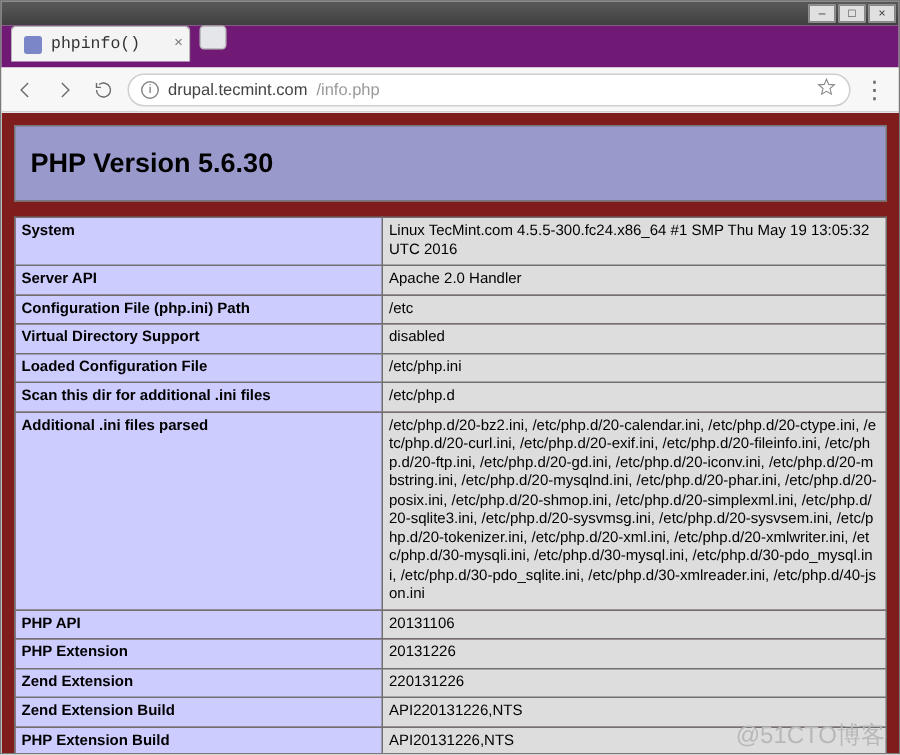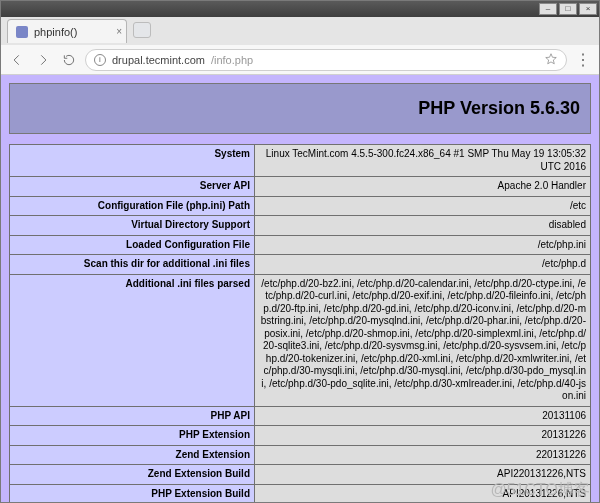--- a/index.html
+++ b/index.html
@@ -23,23 +23,24 @@
     width: 18px; height: 12px;
     background: #e0e0e0;
     border: 1px solid #888;
     display: flex; align-items: center; justify-content: center;
     font-size: 8px; line-height: 1;
     color: #333;
   }
 
   .tabbar {
     height: 28px;
-    background: #e5e5e5;
-    display: flex; align-items: center;
+    background: #701a75;
+    display: flex; align-items: flex-start;
     padding-left: 6px;
+    font-family: Liberation Mono, monospace;
   }
   .tab {
     height: 24px;
     background: #f4f4f4;
     border: 1px solid #b5b5b5;
     border-bottom: none;
     border-radius: 4px 4px 0 0;
     display: flex; align-items: center;
     padding: 0 18px 0 8px;
     gap: 6px;
@@ -93,25 +94,24 @@
     width: 12px; height: 12px; border: 1px solid #888; border-radius: 50%;
     display: flex; align-items: center; justify-content: center;
     font-size: 8px; color: #666;
   }
   .addrbox .dim { color: #999; }
   .star svg { width: 14px; height: 14px; stroke: #8a8a8a; fill: none; stroke-width: 1.3; }
   .menu { font-size: 16px; color: #6a6a6a; padding: 0 2px; }
 
   .viewport {
     flex: 1;
-    background: #c4b5fd;
+    background: #7f1d1d;
     overflow-y: scroll;
     padding: 8px;
     position: relative;
-    text-align: right;
   }
   .viewport::-webkit-scrollbar { width: 12px; }
   .viewport::-webkit-scrollbar-track { background: #f0f0f0; }
   .viewport::-webkit-scrollbar-thumb { background: #c4c4c4; border: 1px solid #a8a8a8; }
 
   .phpcard {
     border: 1px solid #777;
     background: #9999cc;
     padding: 14px 10px;
     margin-bottom: 10px;

